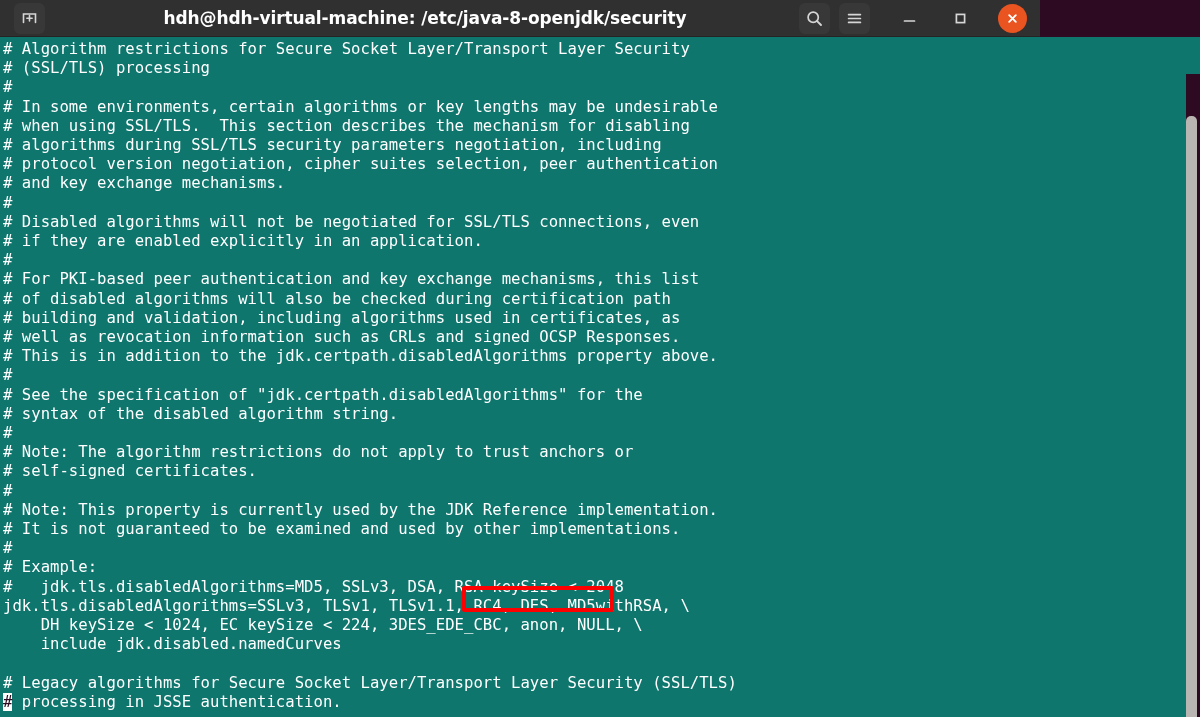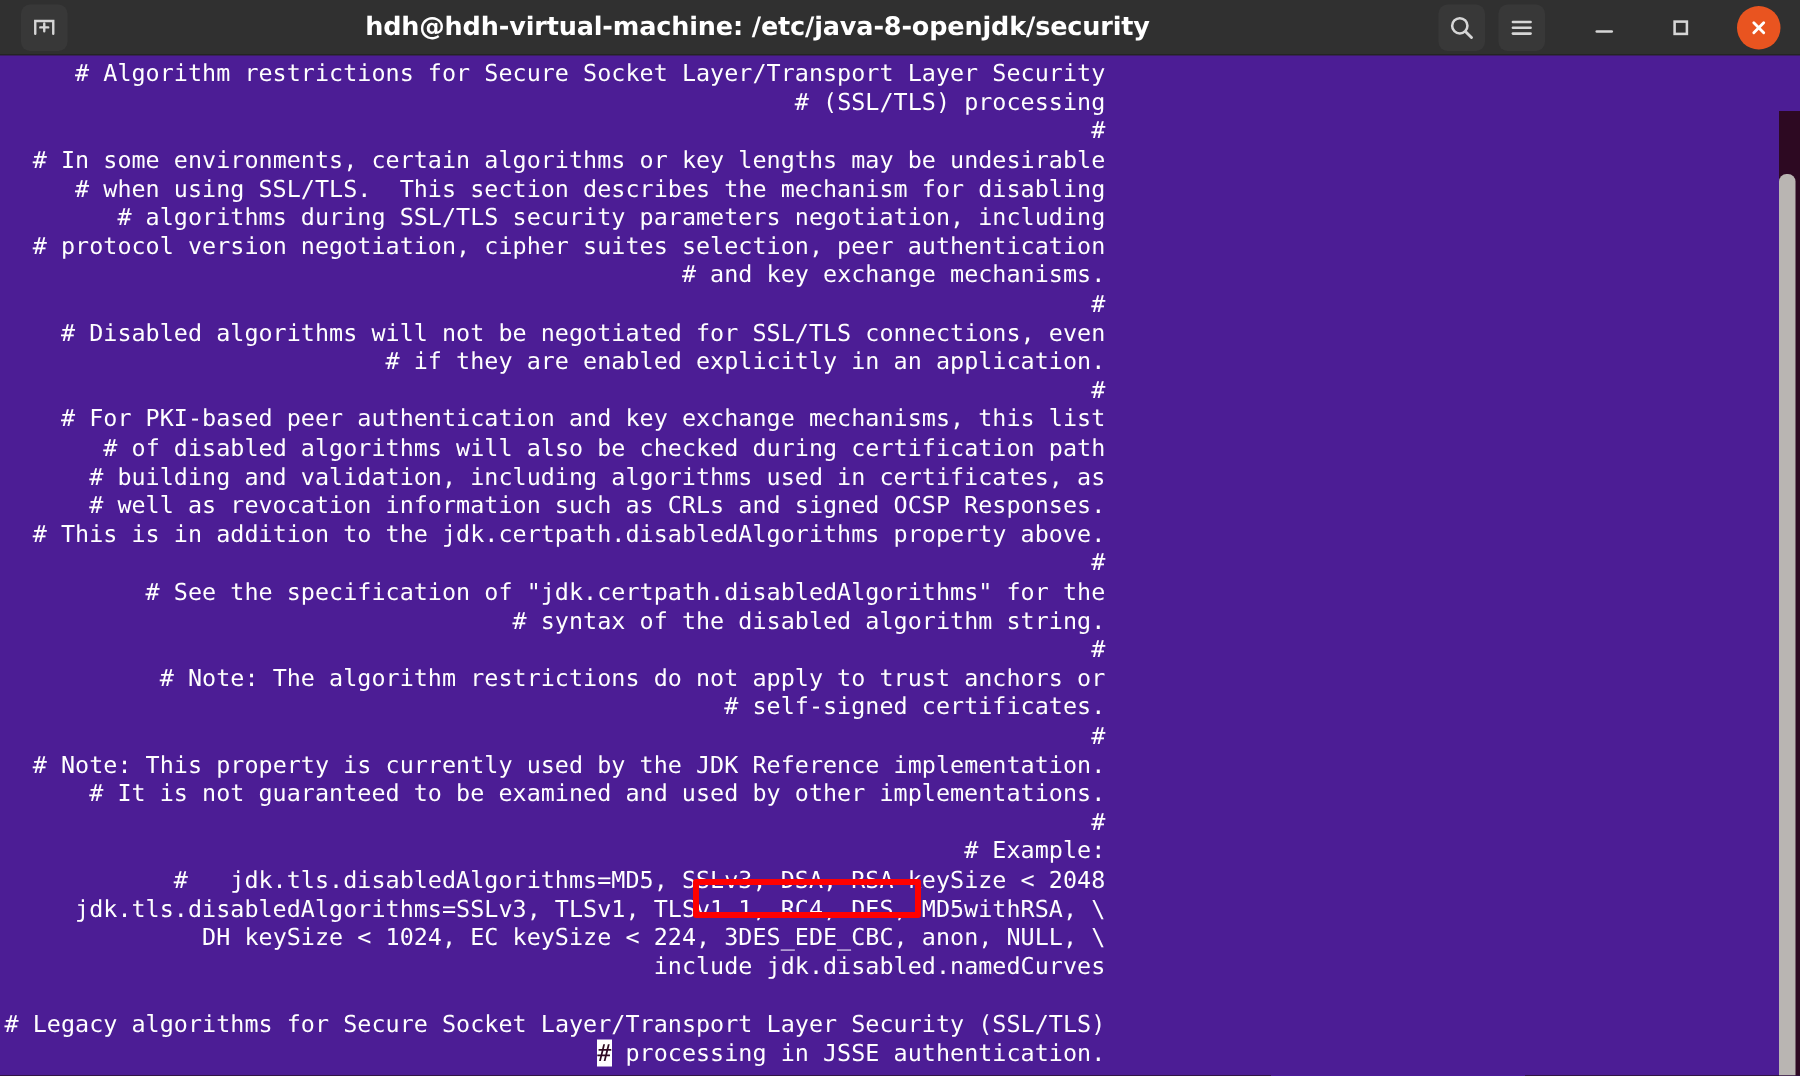--- a/index.html
+++ b/index.html
@@ -20,21 +20,21 @@
     width: 1200px;
     height: 717px;
     overflow: hidden;
     background: #2D0922;
   }
 
   
   #titlebar {
     position: absolute;
     left: 0; top: 0;
-    width: 1200px;
+    width: 1040px;
     height: 37px;
     background: #303030;
     box-sizing: border-box;
     display: flex;
     align-items: center;
     border-bottom: 1px solid #242424;
     gap: 41px;
   }
 
   .tb-btn {
@@ -95,23 +95,22 @@
 
   .ico { display: block; }
 
   
   #terminal {
     position: absolute;
     left: 0;
     top: 37px;
     width: 1200px;
     height: 680px;
-    background: #4c1d95;
-    overflow: hidden;
-    text-align: right;
+    background: #0f766e;
+    overflow: hidden;
   }
 
   #term-text {
     position: absolute;
     left: 3px;
     top: 3px;
     margin: 0;
     padding: 0;
     color: #ffffff;
     font-family: "DejaVu Sans Mono", "Liberation Mono", monospace;

